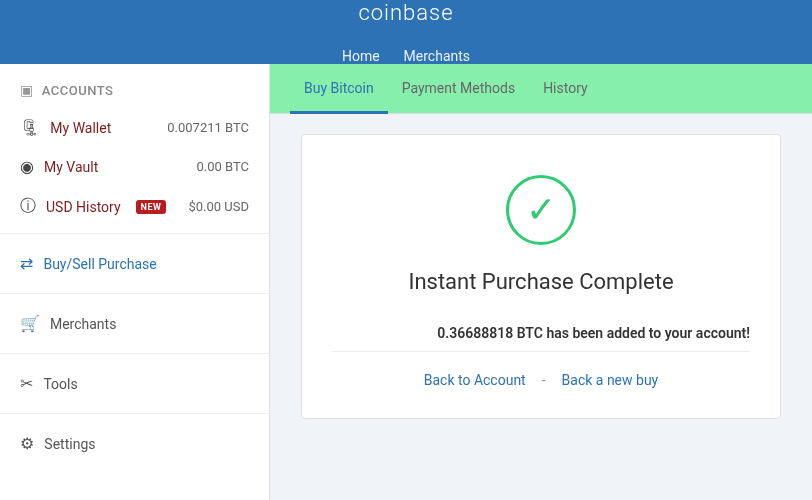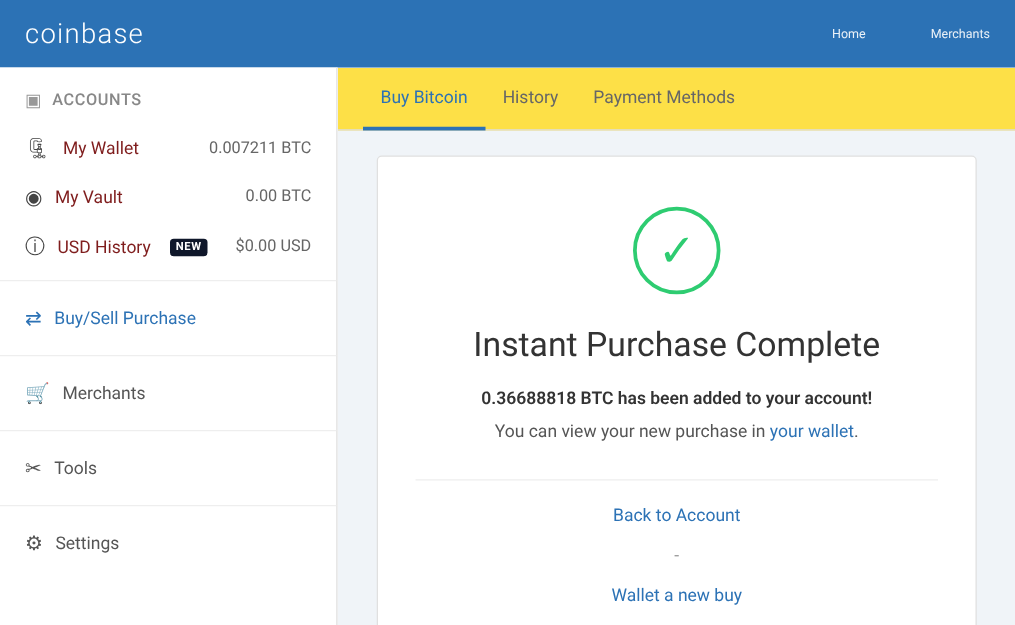--- a/index.html
+++ b/index.html
@@ -2,39 +2,39 @@
 <html><head>
   <meta charset="utf-8">
   <style>
     * { box-sizing: border-box; margin: 0; padding: 0; }
     body { font-family: -apple-system, BlinkMacSystemFont, 'Segoe UI', Roboto, sans-serif; font-size: 14px; background: #f5f5f5; }
 
     
     .header {
       background: #2c72b5;
       color: white;
-      height: 54px;
+      height: 64px;
       display: flex;
       align-items: center;
       justify-content: space-between;
       padding: 0 20px;
+      flex-direction: column;
     }
     .header-logo {
       font-size: 22px;
       font-weight: 300;
       letter-spacing: 1px;
       color: white;
     }
     .header-nav { display: flex; gap: 24px; }
     .header-nav a {
       color: white;
       text-decoration: none;
-      font-size: 10px;
+      font-size: 14px;
       opacity: 0.9;
-      margin-left: 28px;
     }
 
     
     .layout { display: flex; height: calc(500px - 50px); }
 
     
     .sidebar {
       width: 270px;
       background: #fff;
       border-right: 1px solid #e0e0e0;
@@ -58,21 +58,21 @@
       display: flex;
       align-items: center;
       justify-content: space-between;
       color: #444;
       cursor: pointer;
     }
     .sidebar-account-left { display: flex; align-items: center; gap: 10px; }
     .sidebar-account-name { font-size: 14px; color: #7f1d1d; }
     .sidebar-account-balance { font-size: 13px; color: #666; }
     .badge-new {
-      background: #0f172a;
+      background: #b91c1c;
       color: white;
       font-size: 9px;
       padding: 2px 5px;
       border-radius: 3px;
       margin-left: 5px;
       font-weight: bold;
       letter-spacing: 0.5px;
     }
     .sidebar-divider { height: 1px; background: #eee; margin: 6px 0; }
     .sidebar-nav-item {
@@ -85,21 +85,21 @@
       font-size: 14px;
     }
     .sidebar-nav-item.gray { color: #555; }
     .icon-shape { font-size: 16px; }
 
     
     .main { flex: 1; background: #f0f4f8; padding: 0; overflow: auto; }
 
     
     .tabs {
-      background: #fde047;
+      background: #86efac;
       display: flex;
       align-items: center;
       border-bottom: 1px solid #ddd;
       padding: 0 20px;
       height: 50px;
     }
     .tab {
       padding: 0 14px;
       height: 50px;
       display: flex;
@@ -137,47 +137,47 @@
       align-items: center;
       justify-content: center;
       margin: 0 auto 24px auto;
     }
     .success-checkmark {
       color: #2ecc71;
       font-size: 36px;
       line-height: 1;
     }
     .success-title {
-      font-size: 27px;
+      font-size: 22px;
       color: #333;
       font-weight: 400;
-      margin-bottom: 20px;
+      margin-bottom: 31px;
     }
     .success-amount {
       font-size: 14px;
       font-weight: 600;
       color: #333;
       margin-bottom: 10px;
+      text-align: right;
     }
     .success-message {
       font-size: 14px;
       color: #555;
       margin-bottom: 30px;
     }
     .success-message a {
       color: #2c72b5;
       text-decoration: none;
     }
     .success-divider { height: 1px; background: #eee; margin-bottom: 20px; }
     .success-actions {
       display: flex;
       justify-content: center;
       align-items: center;
       gap: 16px;
-      flex-direction: column;
     }
     .success-actions a {
       color: #2c72b5;
       text-decoration: none;
       font-size: 14px;
     }
     .success-actions .separator { color: #999; }
   </style>
 </head>
 <body>
@@ -252,39 +252,36 @@
     </div>
   </aside>
 
   <main class="main">
 
     <div class="tabs">
       <div class="tab active">
         <span>Buy Bitcoin</span>
       </div>
       <div class="tab">
+        <span>Payment Methods</span>
+      </div>
+      <div class="tab">
         <span>History</span>
-      </div>
-      <div class="tab">
-        <span>Payment Methods</span>
       </div>
     </div>
 
     <div class="content">
       <div class="success-card">
         <div class="success-icon-circle">
           <span class="success-checkmark">✓</span>
         </div>
         <div class="success-title">Instant Purchase Complete</div>
         <div class="success-amount">0.36688818 BTC has been added to your account!</div>
-        <div class="success-message">
-          <span>You can view your new purchase in </span><a>your wallet</a><span>.</span>
-        </div>
         <div class="success-divider"></div>
         <div class="success-actions">
           <a>Back to Account</a>
           <span class="separator">-</span>
-          <a>Wallet a new buy</a>
+          <a>Back a new buy</a>
         </div>
       </div>
     </div>
   </main>
 </div>
 
 </body></html>

